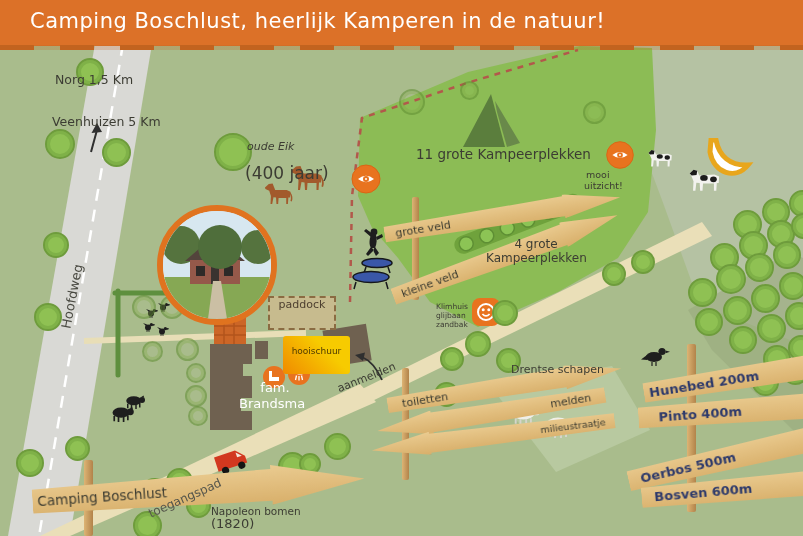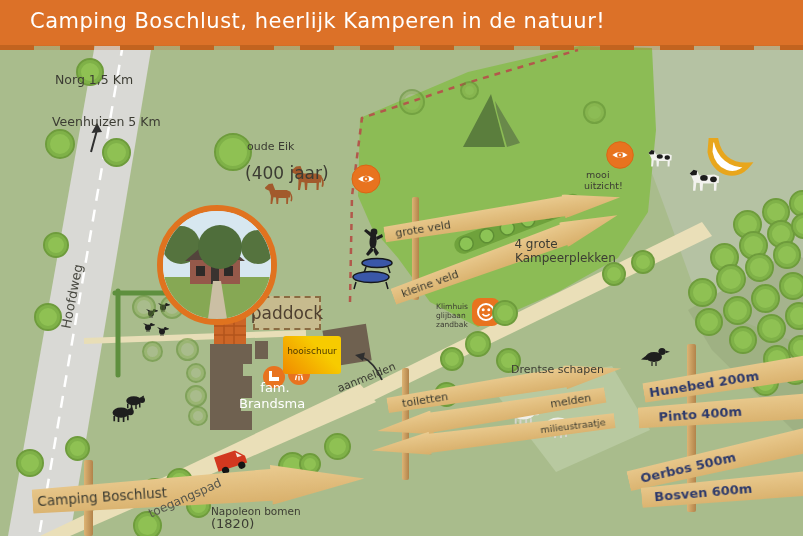--- a/index.html
+++ b/index.html
@@ -26,24 +26,24 @@
   .sr{clip-path:polygon(0% 18%,76% 8%,76% 0%,100% 50%,76% 100%,76% 92%,0% 82%);padding-right:20%;}
   .sl{clip-path:polygon(100% 18%,24% 8%,24% 0%,0% 50%,24% 100%,24% 92%,100% 82%);padding-left:20%;}
   .big{font-size:13px;font-weight:bold;color:#2E3A6B;}
   .pole{position:absolute;background:linear-gradient(90deg,#DDB474,#B2834A);z-index:3;border-radius:2px;}
   
   .tree{position:absolute;border-radius:50%;background:#8FC153;border:2px solid #6E9C3C;
         box-shadow:inset 0 0 0 3px #7FB148;z-index:2;}
   .tree.ring{background:transparent;border:2px solid rgba(95,140,50,.55);
         box-shadow:inset 0 0 0 3px rgba(125,170,70,.35);}
   
-  #paddock{position:absolute;left:253px;top:296px;width:64px;height:30px;background:#C7BB8E;
-     border:2px dashed #8A6B42;z-index:3;display:flex;align-items:center;justify-content:center;
-     font-size:17px;color:#4E4030;}
-  #hooischuur{position:absolute;left:283px;top:336px;width:58px;height:38px;border-radius:3px;
+  #paddock{position:absolute;left:268px;top:296px;width:64px;height:30px;background:#C7BB8E;
+     border:2px dashed #8A6B42;z-index:3;display:flex;align-items:flex-start;justify-content:center;
+     font-size:11px;color:#4E4030;}
+  #hooischuur{position:absolute;left:283px;top:336px;width:67px;height:38px;border-radius:3px;
      background:linear-gradient(225deg,#F7CB00 35%,#F08A00 100%);z-index:3;
      display:flex;align-items:flex-start;justify-content:center;font-size:9px;color:#4E3A00;padding-top:10px;box-sizing:border-box;}
   
   #photo{position:absolute;left:157px;top:205px;width:108px;height:108px;border-radius:50%;
      border:6px solid #E0731F;overflow:hidden;z-index:5;background:#D7E7F0;}
   #basemap{position:absolute;left:0;top:0;z-index:1;}
   .white{color:#FFF;padding-left:43px;}
 </style>
 </head>
 <body>
@@ -337,24 +337,25 @@
     </div>
 
   <div class="asign" style="left:32px;top:470px;width:140px;height:40px;transform:rotate(-4deg);font-size:13.5px;
        clip-path:polygon(0 20%,72% 10%,72% 0,100% 50%,72% 100%,72% 90%,0 80%);padding-right:24%;">
     <span>Camping Boschlust</span>
     </div>
 
   <div class="lbl" style="left:55px;top:73px;font-size:12.5px;">Norg 1,5 Km</div>
   <div class="lbl" style="left:52px;top:91px;font-size:12.5px;margin-top:24px;">Veenhuizen 5 Km</div>
   <div class="lbl" style="left:37px;top:289px;width:72px;text-align:center;transform:rotate(-79deg);font-size:13px;color:#4A4A42;">Hoofdweg</div>
-  <div class="lbl" style="left:247px;top:141px;font-size:11px;">oude Eik</div>
+  <div class="lbl" style="left:247px;top:141px;font-size:11px;font-style:italic;">oude Eik</div>
   <div class="lbl" style="left:245px;top:164px;font-size:17px;">(400 jaar)</div>
+  <div class="lbl" style="left:416px;top:147px;font-size:13.5px;">11 grote Kampeerplekken</div>
   <div class="lbl" style="left:500px;top:238px;width:72px;text-align:center;">4 grote</div>
-  <div class="lbl" style="left:486px;top:252px;width:100px;text-align:center;margin-left:29px;">Kampeerplekken</div>
+  <div class="lbl" style="left:486px;top:252px;width:100px;text-align:center;">Kampeerplekken</div>
   <div class="lbl" style="left:586px;top:170px;font-size:9.5px;">mooi</div>
   <div class="lbl" style="left:584px;top:181px;font-size:9.5px;">uitzicht!</div>
   <div class="lbl" style="left:436px;top:303px;font-size:7.5px;">Klimhuis</div>
   <div class="lbl" style="left:436px;top:312px;font-size:7.5px;">glijbaan</div>
   <div class="lbl" style="left:436px;top:321px;font-size:7.5px;">zandbak</div>
   <div class="lbl white" style="left:210px;top:381px;width:44px;text-align:center;font-size:13px;z-index:4;">fam.</div>
   <div class="lbl white" style="left:196px;top:397px;width:66px;text-align:center;font-size:13px;z-index:4;">Brandsma</div>
   <div class="lbl" style="left:336px;top:372px;transform:rotate(-22deg);font-size:11px;">aanmelden</div>
   <div class="lbl" style="left:511px;top:364px;font-size:11px;">Drentse schapen</div>
   <div class="lbl" style="left:146px;top:492px;transform:rotate(-24deg);font-size:12px;color:#55554B;">toegangspad</div>

